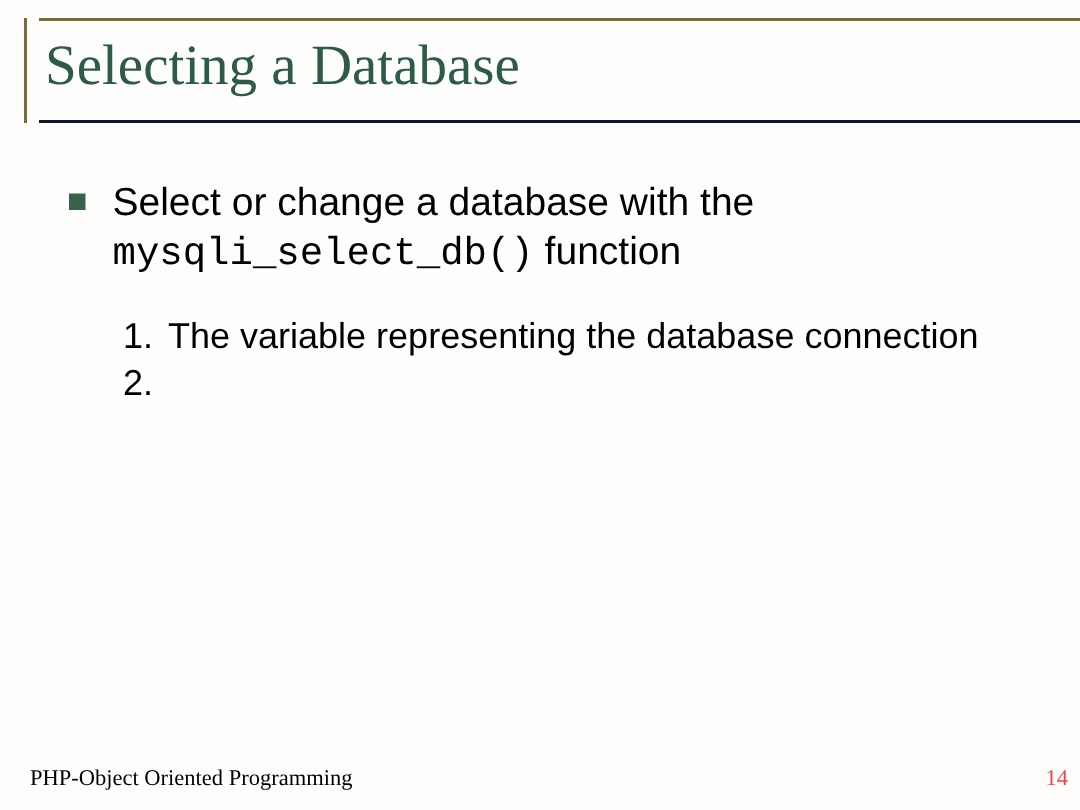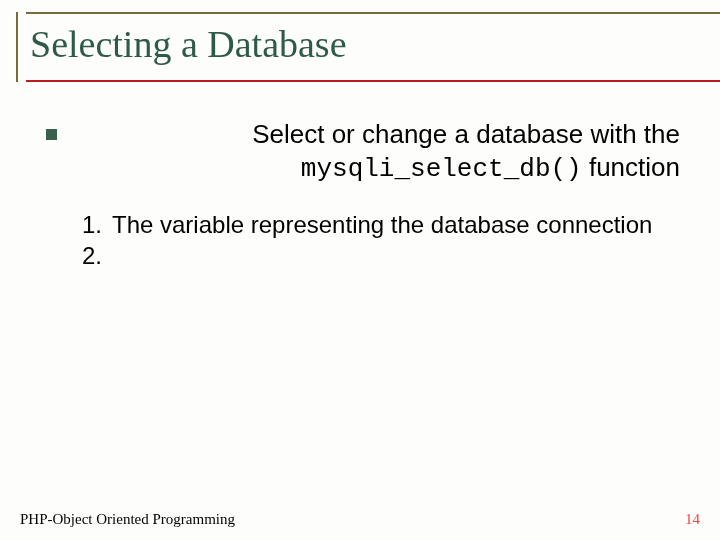--- a/index.html
+++ b/index.html
@@ -5,21 +5,21 @@
   * { margin: 0; padding: 0; box-sizing: border-box; }
   html, body { width: 720px; height: 540px; }
   body {
     background: #fdfdfb;
     font-family: "Times New Roman", Times, serif;
     position: relative;
     padding: 12px 20px 0 20px;
   }
   .title-wrap {
     border-top: 2px solid #7a6a3a;
-    border-bottom: 2px solid #b91c1c;
+    border-bottom: 2px solid #0f172a;
     padding: 8px 0 14px 4px;
     margin-left: 6px;
     margin-right: -20px;
     position: relative;
   }
   .title-wrap::before {
     content: "";
     position: absolute;
     left: -10px;
     top: -2px;
@@ -32,21 +32,20 @@
     color: #2e5a48;
     font-weight: normal;
   }
   .content {
     padding: 36px 20px 0 26px;
   }
   .bullet-item {
     display: flex;
     align-items: flex-start;
     margin-bottom: 22px;
-    text-align: right;
   }
   .bullet {
     width: 11px;
     height: 11px;
     background: #3a614c;
     margin-top: 11px;
     margin-right: 18px;
     flex-shrink: 0;
   }
   .bullet-text {
@@ -65,21 +64,21 @@
     line-height: 1.32;
     margin-left: 36px;
     margin-top: 4px;
   }
   .num-row { display: flex; }
   .num-label { width: 30px; flex-shrink: 0; }
   .footer {
     position: absolute;
     bottom: 12px;
     left: 20px;
-    right: 20px;
+    right: 8px;
     display: flex;
     justify-content: space-between;
     font-size: 15px;
     color: #000;
   }
   .footer .page { color: #ef4444; }
 </style>
 </head>
 <body>
 

